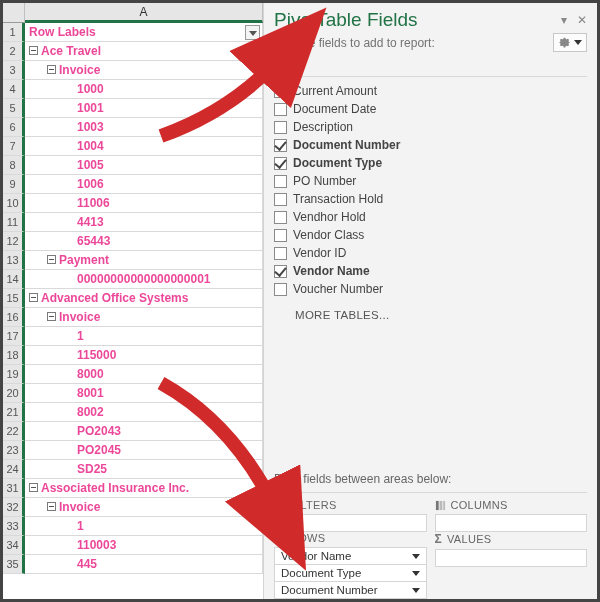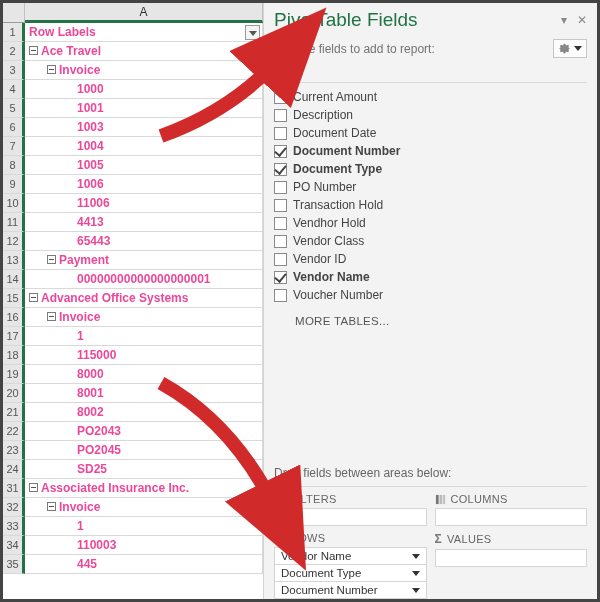--- a/index.html
+++ b/index.html
@@ -28,38 +28,38 @@
   .cell.header-cell { font-weight: 600; background:#fff; }
   .cell .dropdown-btn { position:absolute; right:2px; top:2px; width:15px; height:15px; border:1px solid #9a9a9a; background:#f4f4f4; display:flex; align-items:center; justify-content:center; }
   .cell .dropdown-btn svg{width:8px;height:8px;}
   .collapse-box { display:inline-block; width:9px; height:9px; border:1px solid #7a7a7a; margin-right:3px; position:relative; top:0px; }
   .collapse-box::before { content:""; position:absolute; left:1px; right:1px; top:3px; height:1px; background:#555; }
   .lvl1 { font-weight:600;margin-top:37px; }
   .lvl2 { padding-left: 18px; font-weight:700; }
   .lvl3 { padding-left: 48px; font-weight:700; }
   
   .pane { flex:1; background:#f3f3f3; padding: 6px 10px 0 10px; display:flex; flex-direction:column; font-size:12px; color:#555; }
-  .pane-title-row { display:flex; align-items:center; justify-content:space-between; margin-bottom:6px; }
+  .pane-title-row { display:flex; align-items:center; justify-content:space-between; }
   .pane-title { color:#217346; font-size:19px; font-weight:400; }
   .pane-icons { display:flex; gap:10px; color:#888; }
   .pane-icons span { cursor:pointer; }
   .choose-row { display:flex; align-items:center; justify-content:space-between; margin:2px 0 24px; color:#737373; }
   .gear-btn { border:1px solid #c7c7c7; background:#fcfcfc; padding:2px 4px; display:flex; align-items:center; gap:3px; color:#777; }
   .gear-btn svg { width:13px; height:13px; }
   .divider { height:1px; background:#d9d9d9; margin: 0 0 6px 0; }
   .field-list { display:flex; flex-direction:column; gap:2px; margin-bottom:6px; }
   .field-item { display:flex; align-items:flex-end; gap:6px; padding:1px 0; }
   .chk { width:13px; height:13px; border:1px solid #8a8a8a; background:#fff; display:flex; align-items:center; justify-content:center; }
   .chk.checked::after { content:""; width:9px; height:5px; border-left:2px solid #444; border-bottom:2px solid #444; transform: rotate(-50deg); margin-top:-3px; }
   .field-label { color:#444; }
   .field-label.checked { font-weight:600; }
   .more-tables { margin-top:6px; font-size:11.5px; letter-spacing:0.3px; color:#555;margin-left:21px; }
   .spacer { flex:1; }
   .drag-label { color:#666; margin: 10px 0 6px; }
-  .areas { display:grid; grid-template-columns:1fr 1fr; grid-template-rows:auto auto; gap:6px 8px; }
+  .areas { display:grid; grid-template-columns:1fr 1fr; grid-template-rows:auto auto; gap:0 8px; }
   .area { }
   .area-header { display:flex; align-items:center; gap:5px; color:#666; font-size:11px; letter-spacing:0.3px; margin-bottom:3px; }
   .area-header svg { width:11px; height:11px; }
   .drop-zone { background:#fff; border:1px solid #d5d5d5; min-height:18px; }
   .drop-item { display:flex; align-items:center; justify-content:space-between; background:#fff; border:1px solid #d5d5d5; border-top:none; padding:2px 6px; font-size:11.5px; color:#333; }
   .drop-item:first-of-type { border-top:1px solid #d5d5d5; }
   .caret-down { width:0;height:0;border-left:4px solid transparent;border-right:4px solid transparent;border-top:5px solid #333; }
   
   .arrow { position:absolute; pointer-events:none; }
   .arrow svg { width:100%; height:100%; overflow:visible; }
@@ -216,25 +216,25 @@
       </div>
     </div>
     <div class="divider"></div>
     <div class="field-list" id="field-list">
         <div class="field-item">
           <div class="chk"></div>
           <span class="field-label">Current Amount</span>
         </div>
         <div class="field-item">
           <div class="chk"></div>
+          <span class="field-label">Document Date</span>
+        </div>
+        <div class="field-item">
+          <div class="chk"></div>
           <span class="field-label">Description</span>
-        </div>
-        <div class="field-item">
-          <div class="chk"></div>
-          <span class="field-label">Document Date</span>
         </div>
         <div class="field-item">
           <div class="chk checked"></div>
           <span class="field-label checked">Document Number</span>
         </div>
         <div class="field-item">
           <div class="chk checked"></div>
           <span class="field-label checked">Document Type</span>
         </div>
         <div class="field-item">

